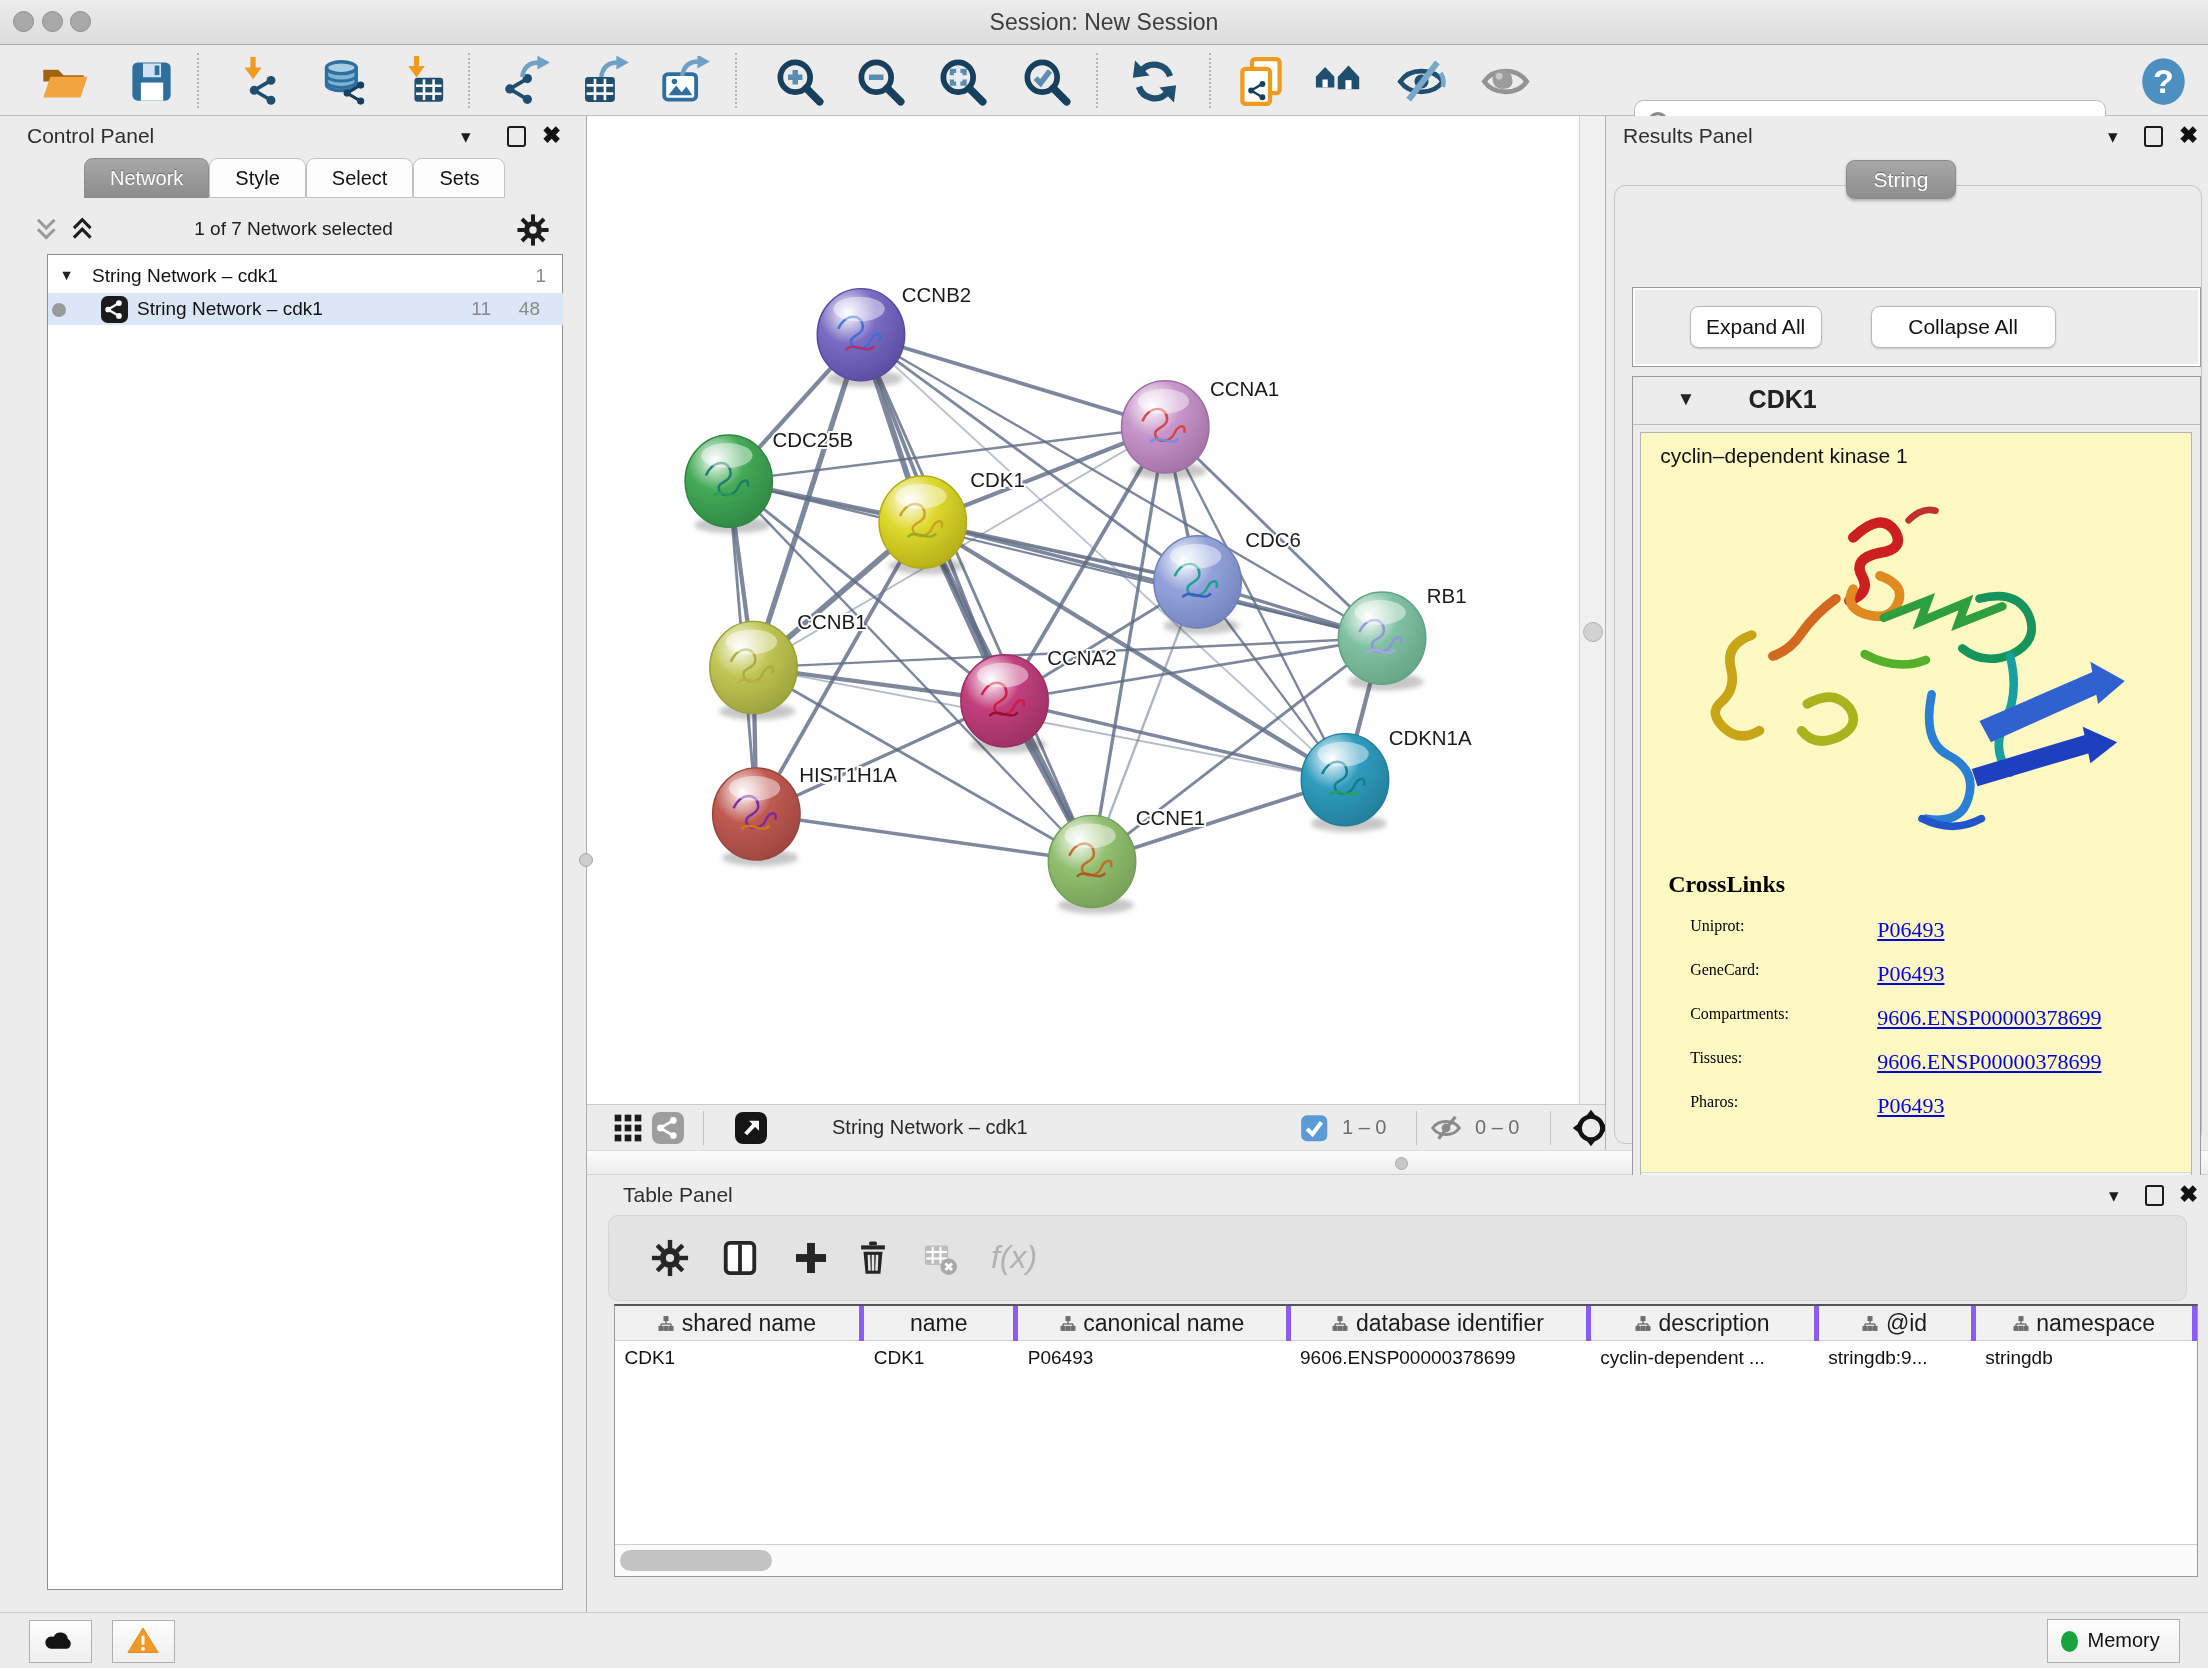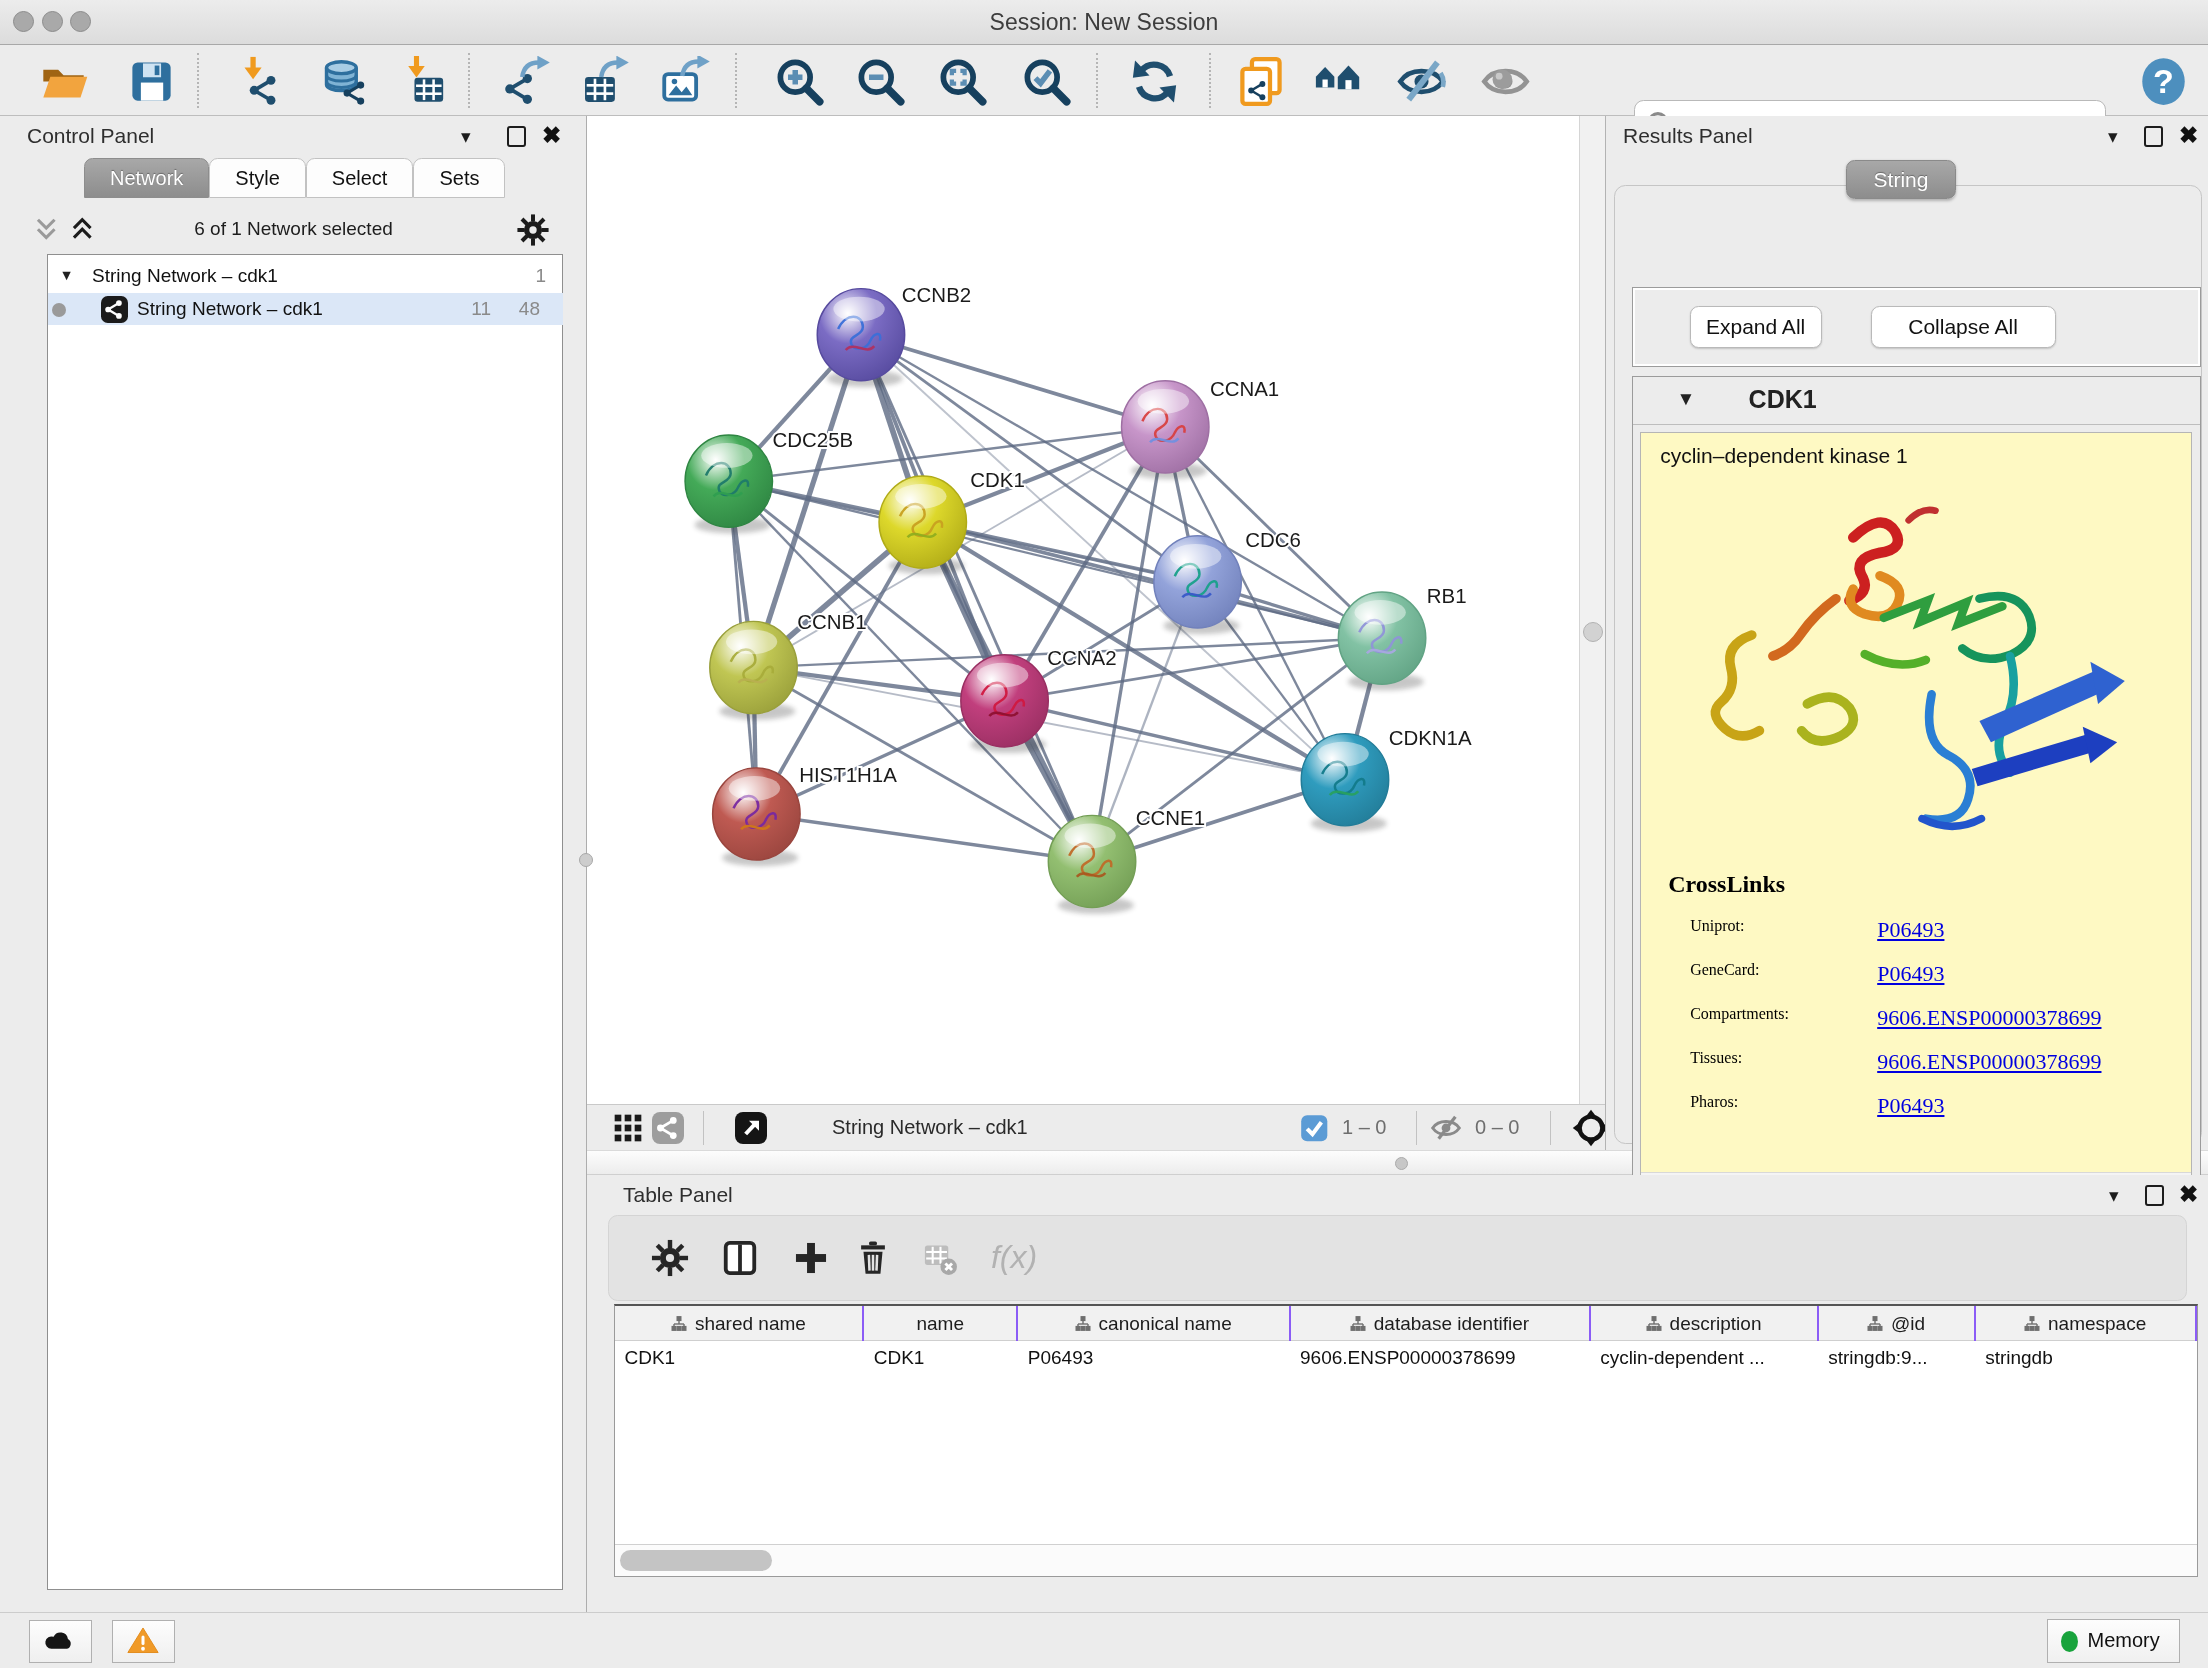--- a/index.html
+++ b/index.html
@@ -114,22 +114,22 @@
 
   
   .table-panel { position:absolute; left:587px; top:1175px; width:1622px; height:438px; background:#ececec; }
   .tp-toolbar { position:absolute; left:21px; top:40px; width:1579px; height:86px;
     background:#e3e3e3; border:1px solid #d4d4d4; border-radius:9.5px; }
   .tp-ico { position:absolute; top:23px; width:38px; height:38px; }
   .tablebox { position:absolute; left:27px; top:129px; width:1584px; height:273px;
     background:#fff; border:1px solid #9a9a9a; border-top:2.9px solid #555; }
   .thead { position:absolute; left:0; top:0; width:100%; height:35px; background:#f1f1f1;
     border-bottom:1px solid #cfcfcf; display:flex; }
-  .th { position:relative; height:35px; border-right:2px solid #8b5cf6; display:flex;
-    align-items:center; justify-content:center; gap:7.6px; font-size:19px; color:#1c1c1c; overflow:hidden; white-space:nowrap; }
+  .th { position:relative; height:35px; border-right:5px solid #8b5cf6; display:flex;
+    align-items:center; justify-content:center; gap:7.6px; font-size:23px; color:#1c1c1c; overflow:hidden; white-space:nowrap; }
   .trow { position:absolute; left:0; top:35px; width:100%; height:36px; display:flex; }
   .td { position:relative; height:36px; padding:5.7px 0 0 9.5px; font-size:19px; color:#111;
     overflow:hidden; white-space:nowrap; }
   .tp-hscroll { position:absolute; left:0; bottom:0; width:100%; height:32px; background:#fbfbfb;
     border-top:1px solid #d0d0d0; }
   .tp-hthumb { position:absolute; left:4.8px; top:4.8px; width:152px; height:21px; border-radius:10.5px; background:#c4c4c4; }
   .tp-tabs { position:absolute; left:537px; top:379px; height:42px; display:flex; }
   .btab { height:42px; padding:0 25px; background:#fdfdfd; border:1px solid #c6c6c6;
     font-size:20px; line-height:40px; color:#111; box-shadow:0 1.9px 2.9px rgba(0,0,0,.15); }
   .btab:first-child { border-radius:8.6px 0 0 8.6px; }
@@ -376,21 +376,21 @@
       <span class="chev" style="left:32px">
         <svg viewBox="0 0 24 24" fill="none" stroke="#9a9a9a" stroke-width="2.6">
             <polyline points="5,4 12,11 19,4"></polyline>
             <polyline points="5,12 12,19 19,12"></polyline>
           </svg></span>
       <span class="chev" style="left:68px">
         <svg viewBox="0 0 24 24" fill="none" stroke="#1c1c1c" stroke-width="2.6">
             <polyline points="5,11 12,4 19,11"></polyline>
             <polyline points="5,19 12,12 19,19"></polyline>
           </svg></span>
-      <div class="sel-status">6 of 1 Network selected</div>
+      <div class="sel-status">1 of 7 Network selected</div>
       <span class="gear-pos">
         <svg viewBox="0 0 24 24" fill="#1c1c1c">
             <g>
               <circle cx="12" cy="12" r="6.4"></circle>
               <g id="gt">
                 <rect x="10.6" y="1" width="2.8" height="5"></rect>
               </g>
               <use href="#gt" transform="rotate(45 12 12)"></use>
               <use href="#gt" transform="rotate(90 12 12)"></use>
               <use href="#gt" transform="rotate(135 12 12)"></use>

